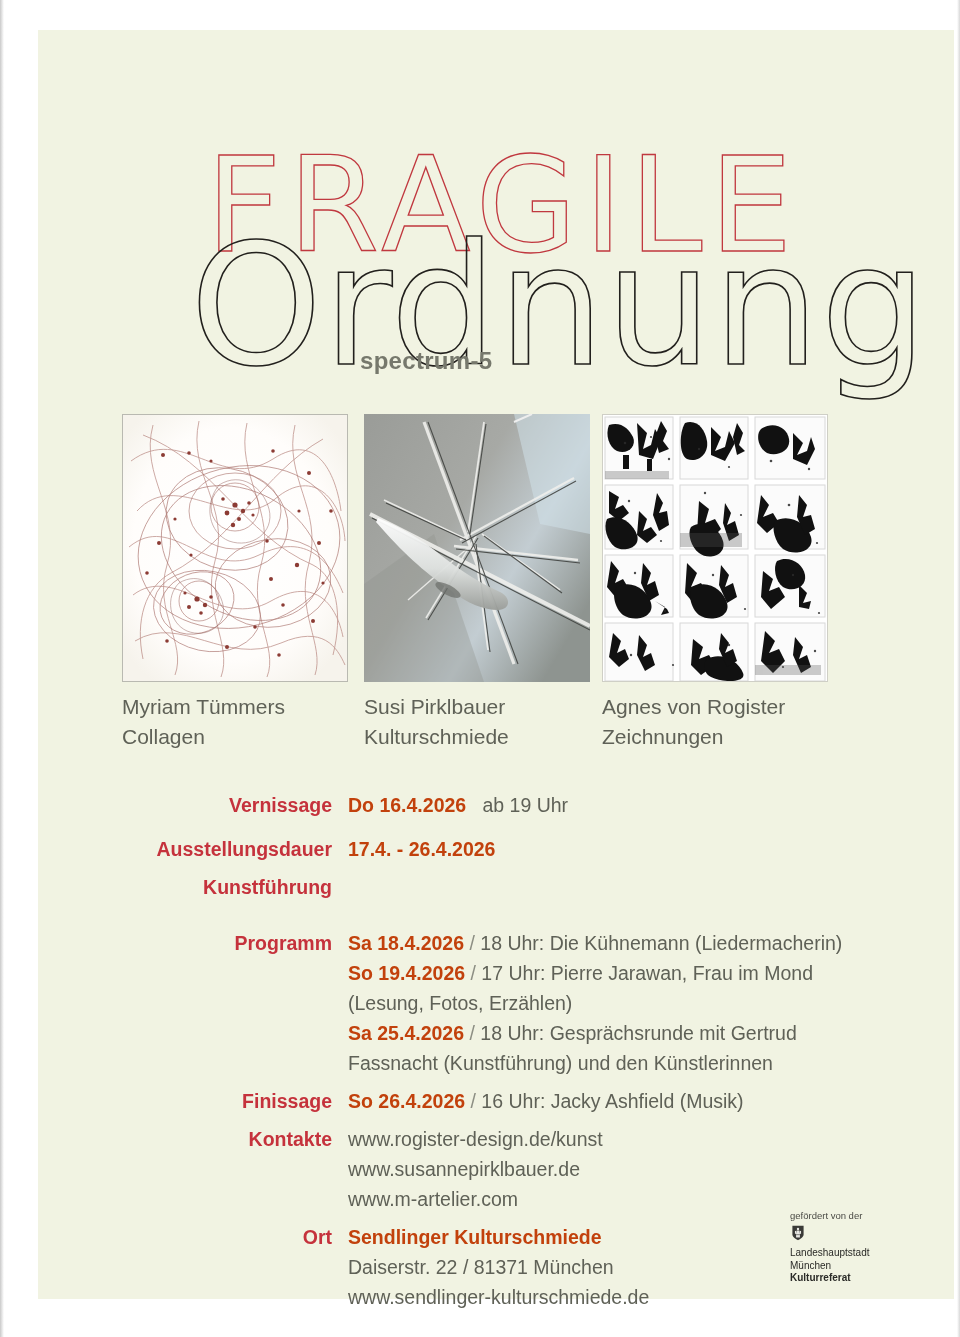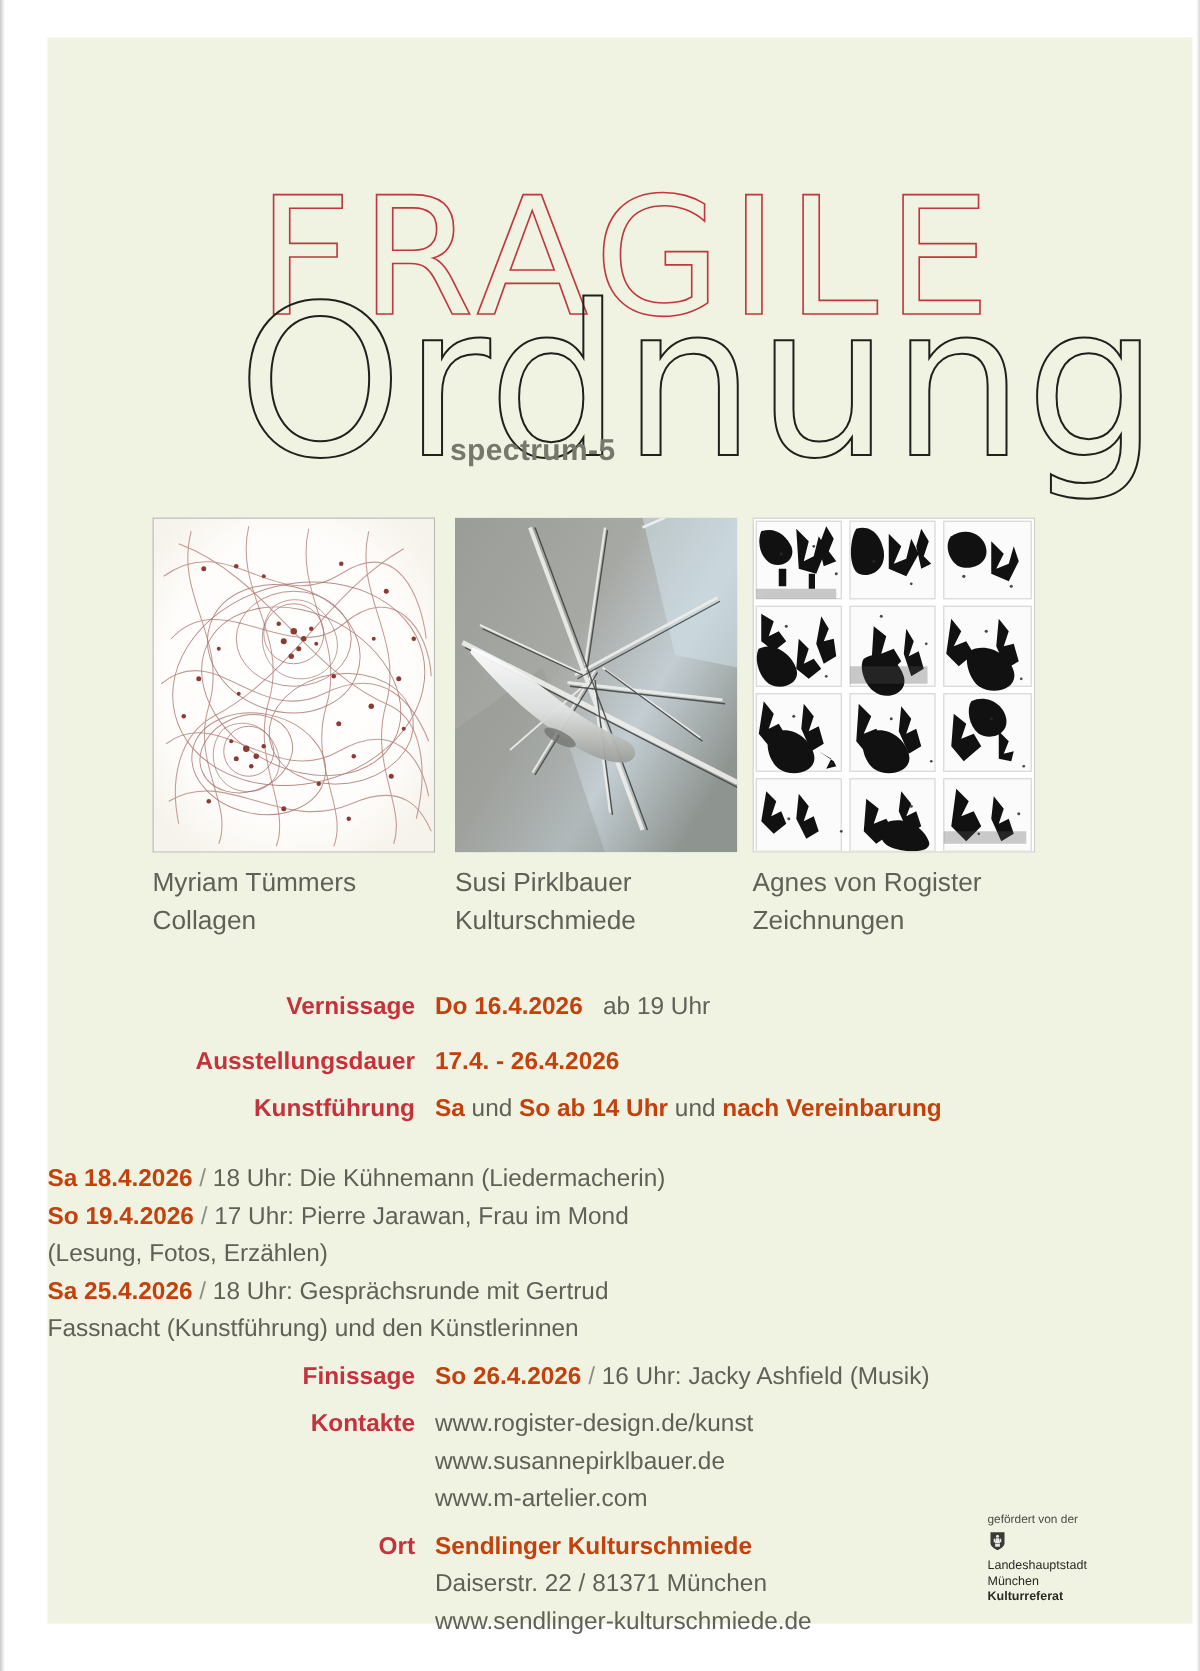--- a/index.html
+++ b/index.html
@@ -374,32 +374,26 @@
         <div class="lbl">Ausstellungsdauer</div>
         <div class="val">
           <span class="b">17.4. - 26.4.2026</span>
         </div>
       </div>
 
       <div class="gap-xs"></div>
 
       <div class="row">
         <div class="lbl">Kunstführung</div>
-        <div class="val">
-          <span class="b">Sa</span>
-          <span class="lt">und</span>
-          <span class="b">So ab 14 Uhr</span>
-          <span class="lt">und</span>
-          <span class="b">nach Vereinbarung</span>
-        </div>
       </div>
 
       <div class="gap-md"></div>
 
       <div class="row">
+        <div class="lbl">Programm</div>
         <div class="val">
           <div>
             <span class="b">Sa 18.4.2026</span>
             <span class="sl">/</span>
             <span class="lt">18 Uhr: Die Kühnemann (Liedermacherin)</span>
           </div>
           <div>
             <span class="b">So 19.4.2026</span>
             <span class="sl">/</span>
             <span class="lt">17 Uhr: Pierre Jarawan, Frau im Mond</span>

